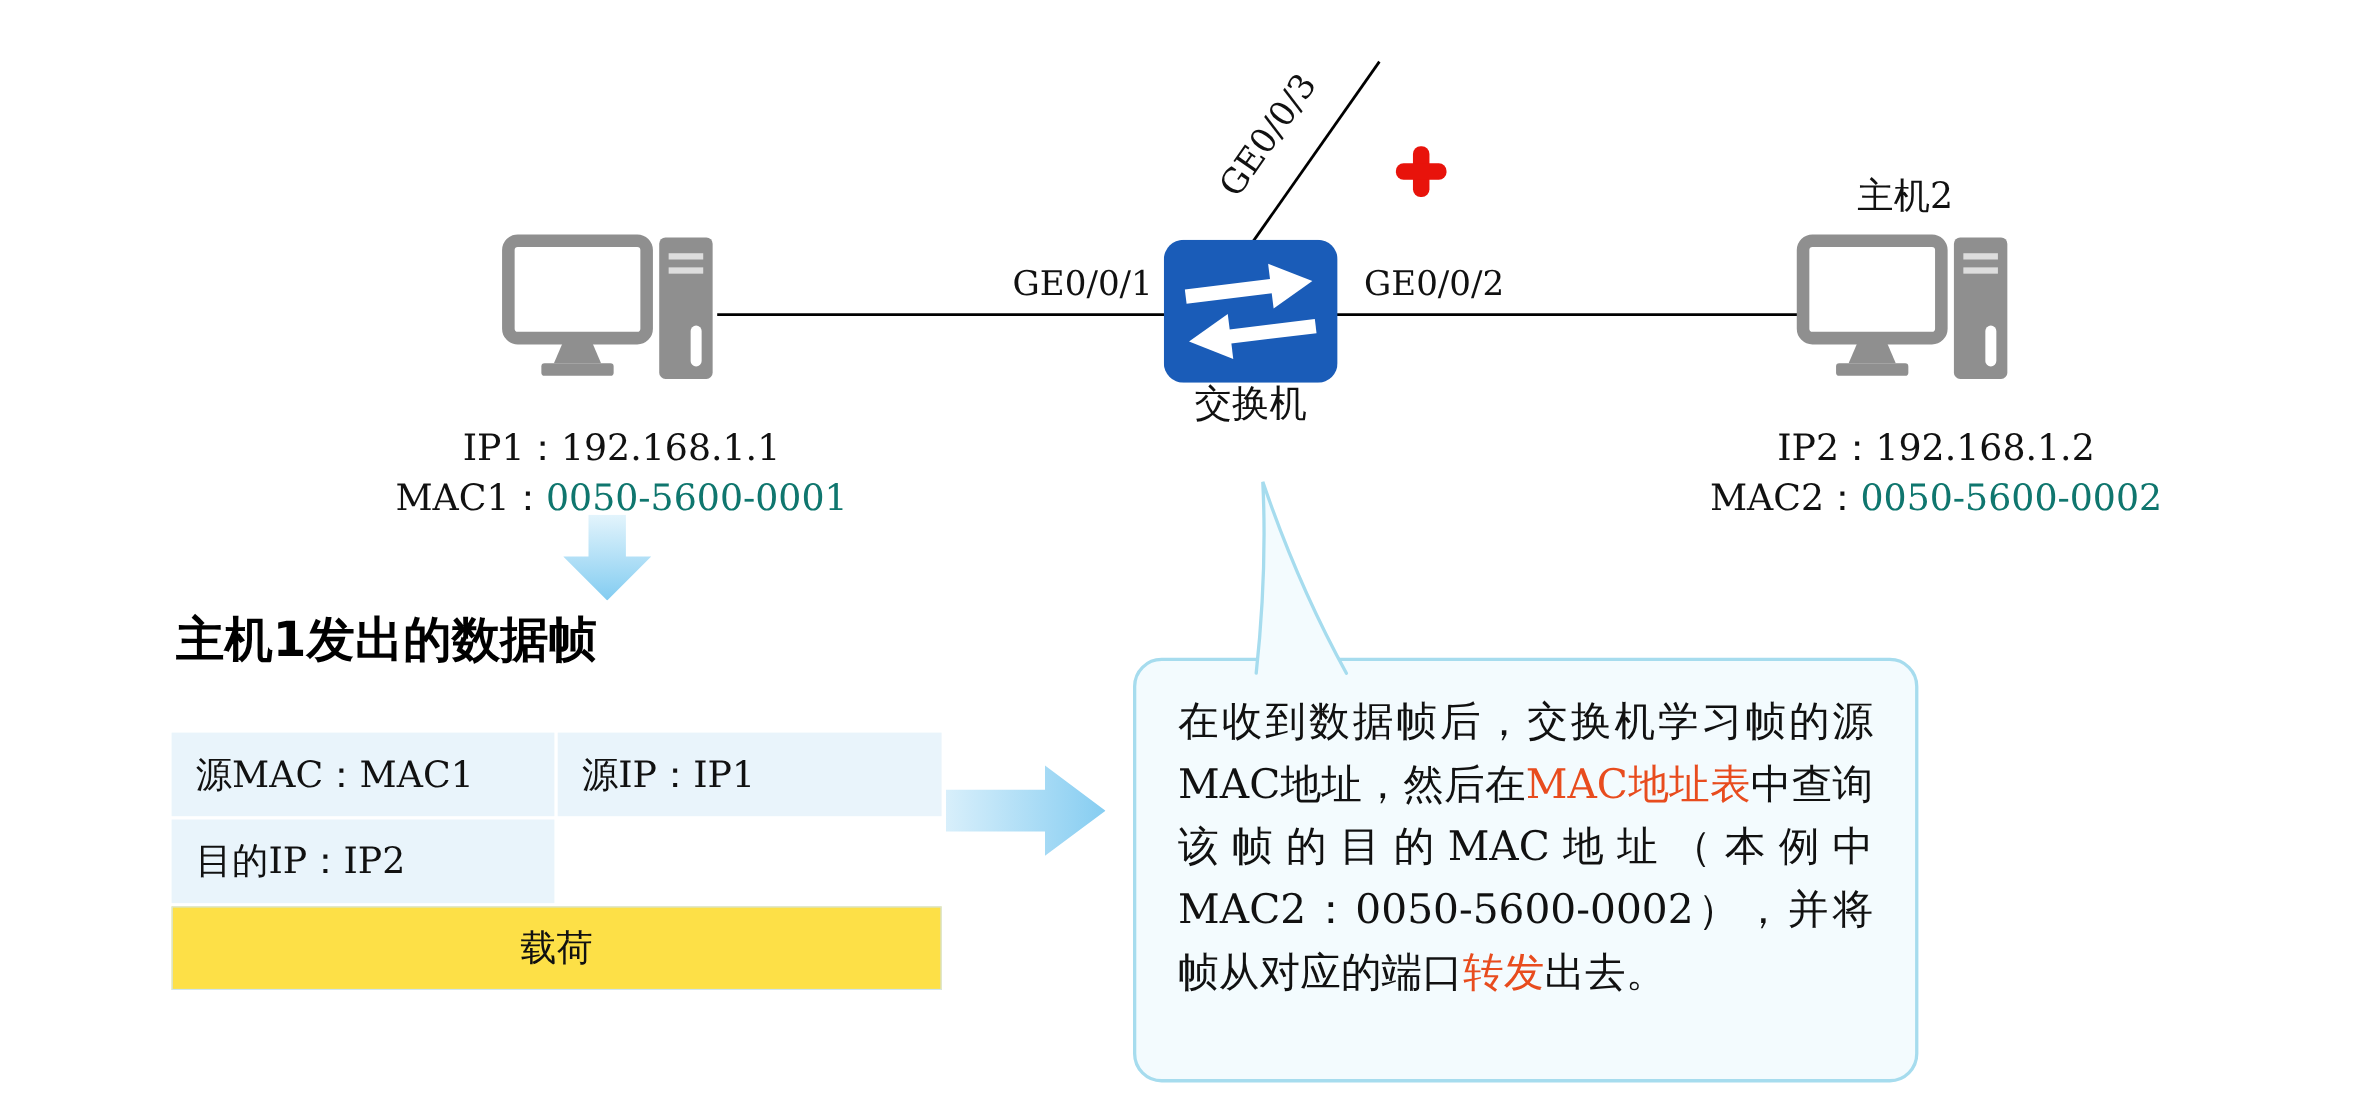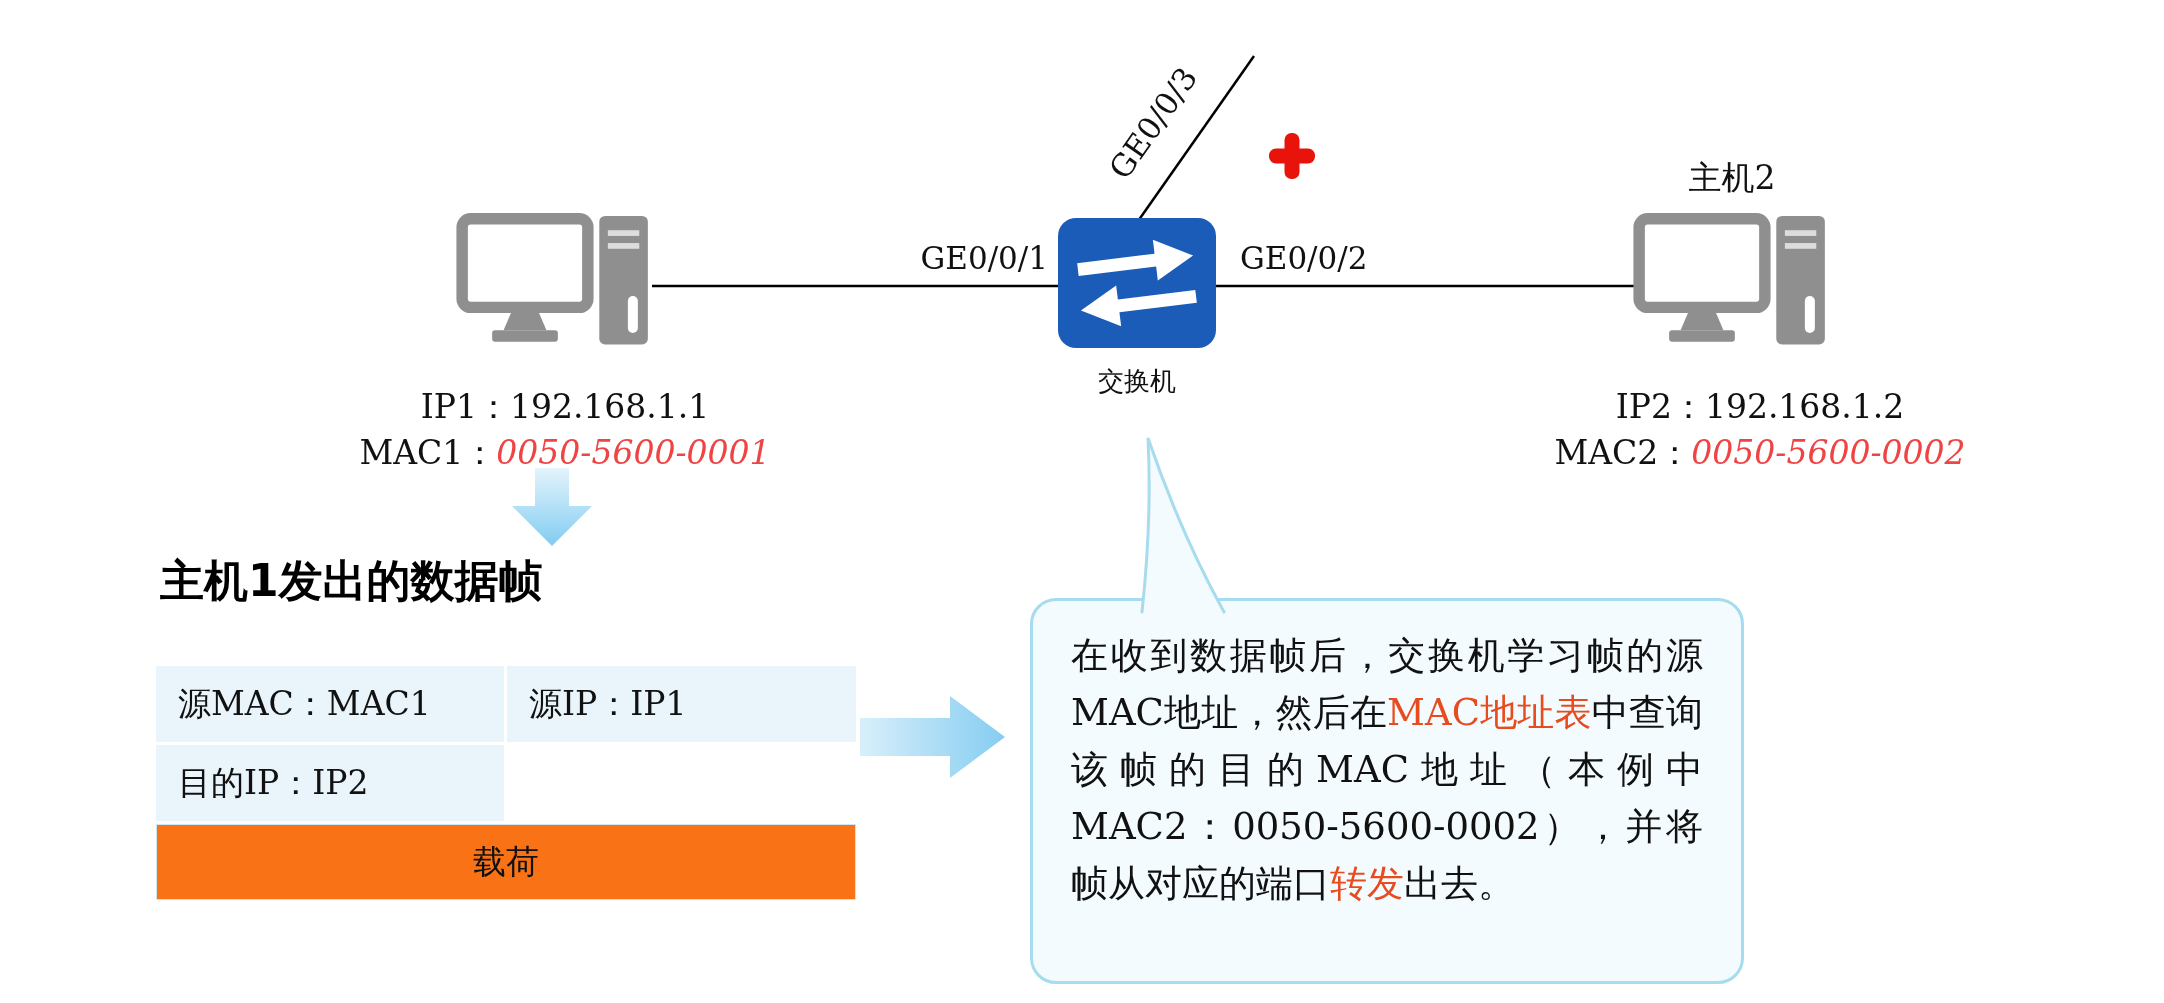--- a/index.html
+++ b/index.html
@@ -20,21 +20,21 @@
     color:#111;
   }
 
   
   .addr-block{
     font-size:33px;
     line-height:46px;
     text-align:center;
     white-space:nowrap;
   }
-  .mac-value{color:#ef4444;font-style:italic;}
+  .mac-value{color:#0f766e;}
 
   
   .port-label{
     font-size:31px;
     white-space:nowrap;
     color:#111;
   }
   .port-top{
     transform:rotate(-55deg);
     transform-origin:center center;
@@ -62,21 +62,21 @@
   .frame-cell{
     background:#e9f4fb;
     display:flex;align-items:center;
     padding-left:22px;
     box-sizing:border-box;
   }
   .frame-cell.payload{
     grid-column:1 / span 2;
     justify-content:center;
     padding-left:0;
-    background:#f97316;
+    background:#fde047;
     border:1px solid #cfe5f0;
   }
 
   
   .bubble{
     left:1030px;top:598px;width:714px;height:386px;
     box-sizing:border-box;
     background:#f3fbfe;
     border:3px solid #a6dcee;
     border-radius:26px;
@@ -140,21 +140,21 @@
   <svg class="abs" style="left:1058px;top:218px;" width="158" height="130" viewBox="0 0 158 130">
     <rect x="0" y="0" width="158" height="130" rx="18" fill="#1a5cb8"></rect>
     <g transform="rotate(-7 79 65)" fill="#ffffff">
       <rect x="22" y="38" width="80" height="13"></rect>
       <polygon points="100,24 138,44.5 100,65"></polygon>
       <rect x="56" y="79" width="80" height="13"></rect>
       <polygon points="58,65 20,85.5 58,106"></polygon>
     </g>
   </svg>
 
-  <div class="abs node-label" style="left:1058px;top:364px;width:158px;font-size:26px;">交换机</div>
+  <div class="abs node-label" style="left:1058px;top:344px;width:158px;font-size:34px;">交换机</div>
 
   <div class="abs port-label" style="left:893px;top:240px;width:155px;text-align:right;">GE0/0/1</div>
   <div class="abs port-label" style="left:1240px;top:240px;width:155px;">GE0/0/2</div>
   <div class="abs port-label port-top" style="left:1078px;top:105px;width:150px;">GE0/0/3</div>
 
   <svg class="abs" style="left:1268px;top:132px;" width="48" height="48" viewBox="0 0 48 48">
     <rect x="16.5" y="1" width="15" height="46" rx="7" fill="#e8130b"></rect>
     <rect x="1" y="16.5" width="46" height="15" rx="7" fill="#e8130b"></rect>
   </svg>
 

